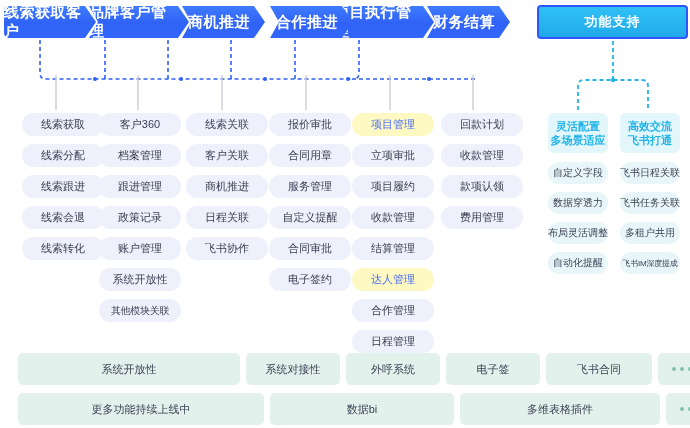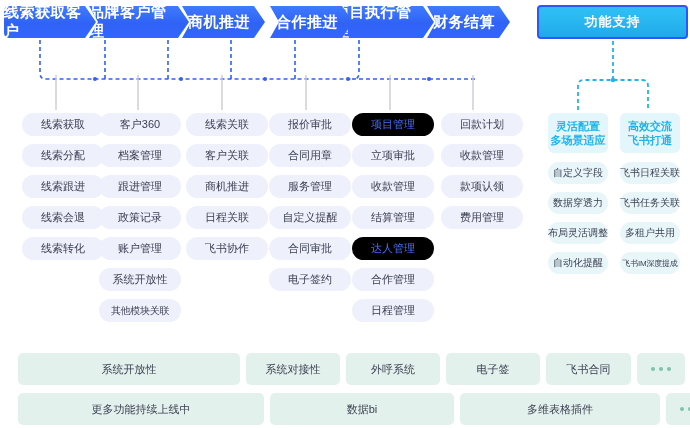--- a/index.html
+++ b/index.html
@@ -41,21 +41,21 @@
 
   
   .col{position:absolute;top:113px;width:82px;}
   .pill{
     height:23px;margin-bottom:8px;border-radius:12px;
     background:#eef0fb;
     display:flex;align-items:center;justify-content:center;
     font-size:11px;color:#3a3f52;white-space:nowrap;
     box-sizing:border-box;
   }
-  .pill.accent{color:#4a6cf7;background:#000000;font-weight:normal;}
+  .pill.accent{color:#4a6cf7;background:#fef9c3;font-weight:normal;}
   .pill.wide{font-size:10px;letter-spacing:-.3px;}
 
   
   .rcol{position:absolute;top:113px;width:60px;}
   .rhead{
     height:40px;border-radius:6px;background:#e2f6fc;
     color:#21b4e8;font-size:11px;font-weight:bold;line-height:14px;
     display:flex;flex-direction:column;align-items:center;justify-content:center;
     margin-bottom:9px;text-align:center;
   }
@@ -171,20 +171,21 @@
         <div class="pill">报价审批</div>
         <div class="pill">合同用章</div>
         <div class="pill">服务管理</div>
         <div class="pill">自定义提醒</div>
         <div class="pill">合同审批</div>
         <div class="pill">电子签约</div>
       </div>
       <div class="col" style="left: 352px;">
         <div class="pill accent">项目管理</div>
         <div class="pill">立项审批</div>
+        <div class="pill">项目履约</div>
         <div class="pill">收款管理</div>
         <div class="pill">结算管理</div>
         <div class="pill accent">达人管理</div>
         <div class="pill">合作管理</div>
         <div class="pill">日程管理</div>
       </div>
       <div class="col" style="left: 441px;">
         <div class="pill">回款计划</div>
         <div class="pill">收款管理</div>
         <div class="pill">款项认领</div>
@@ -214,21 +215,21 @@
         <div class="rpill tiny">飞书IM深度提成</div>
       </div>
     </div>
 
   <div id="brows">
       <div class="brow" style="top: 353px;">
         <div class="bcell" style="width: 222px;">系统开放性</div>
         <div class="bcell" style="width: 94px;">系统对接性</div>
         <div class="bcell" style="width: 94px;">外呼系统</div>
         <div class="bcell" style="width: 94px;">电子签</div>
-        <div class="bcell" style="width: 85px;">飞书合同</div>
+        <div class="bcell" style="width: 106px;">飞书合同</div>
         <div class="bcell" style="width: 48px;">
           <span class="dots">
             <i></i>
             <i></i>
             <i></i>
           </span>
         </div>
       </div>
       <div class="brow" style="top: 393px;">
         <div class="bcell" style="width: 246px;">更多功能持续上线中</div>

